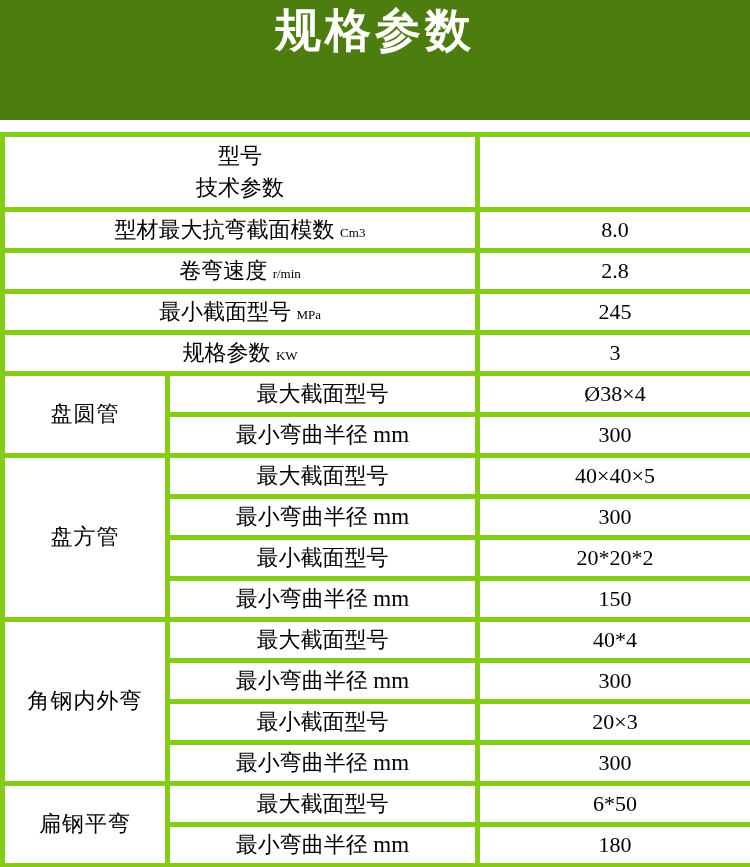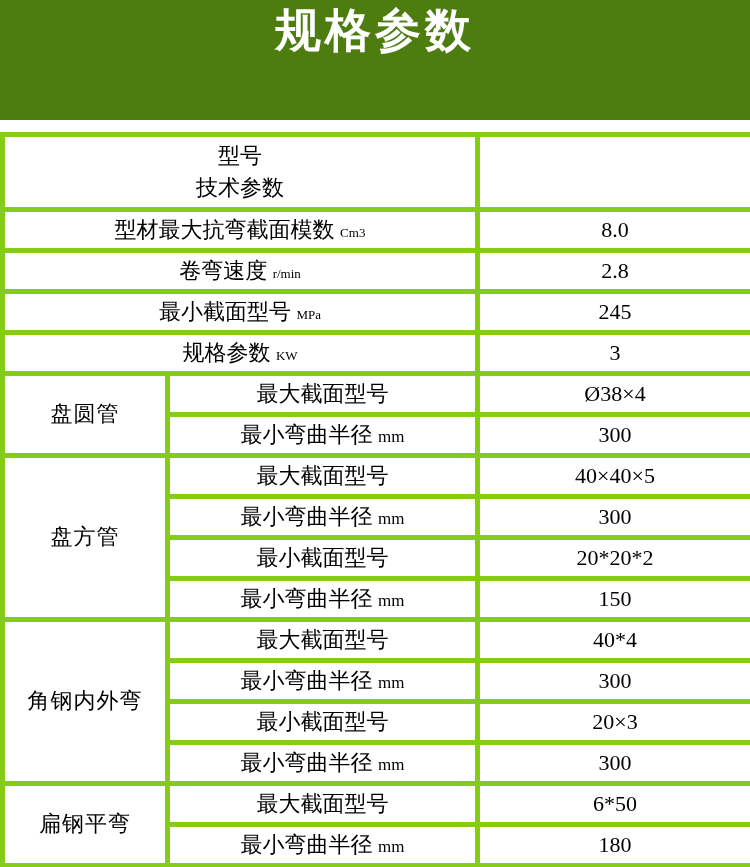--- a/index.html
+++ b/index.html
@@ -55,21 +55,21 @@
   .col-label  { width: 310px; }
   .col-value  { width: 275px; }
   .head-cell {
     line-height: 1.45;
     padding: 6px 4px;
     font-size: 22px;
   }
   .head-cell .l1 { display: block; }
   .head-cell .l2 { display: block; }
   .unit {
-    font-size: 17px;
+    font-size: 23px;
     font-family: "Liberation Serif", "DejaVu Serif", serif;
   }
   .unit-lat {
     font-size: 13px;
   }
   .group-cell {
     font-size: 23px;
     letter-spacing: 1px;
   }
   .value-cell {

